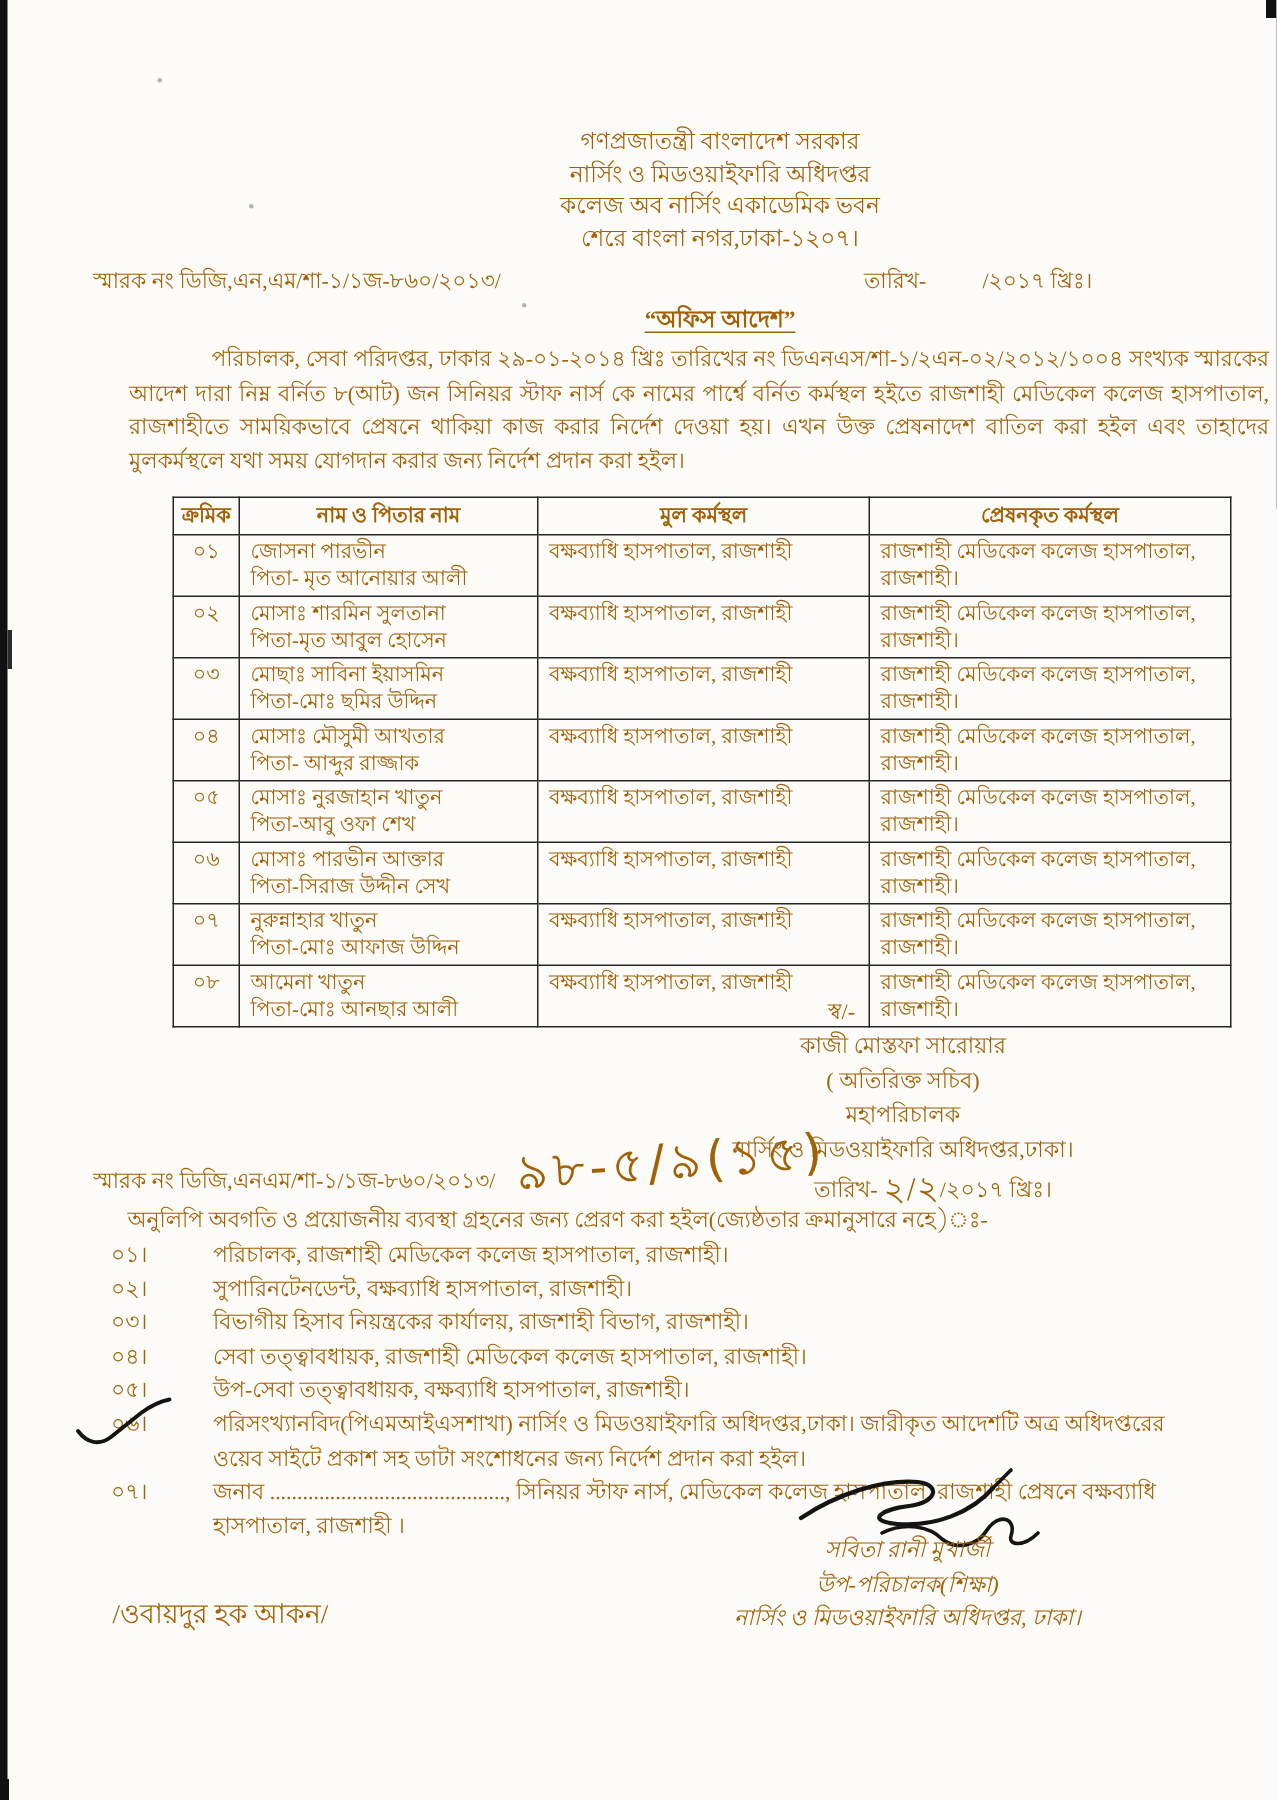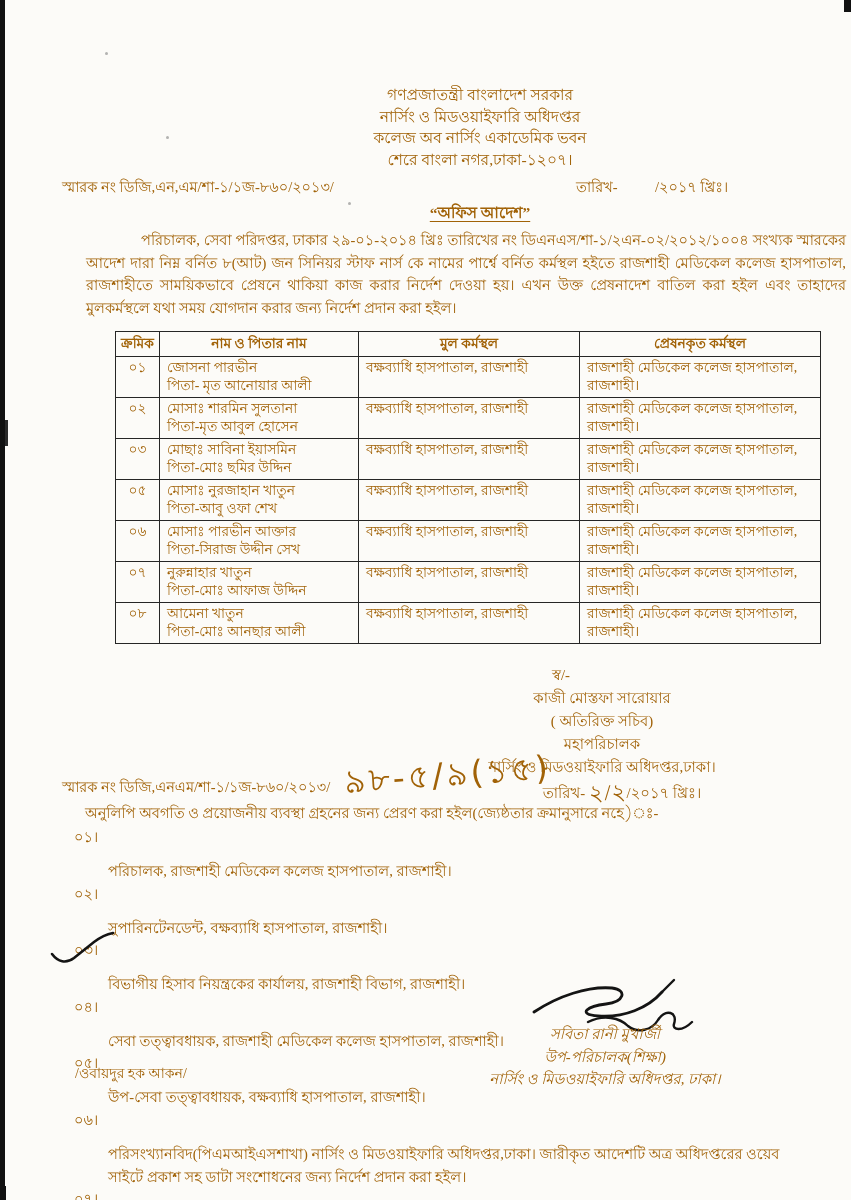--- a/index.html
+++ b/index.html
@@ -47,31 +47,31 @@
   .sign1 .s-mark { display:block; margin-right:82px; }
   .sign1 .s-date { margin-left:40px; }
   .hand { font-size:22px; letter-spacing:1px; display:inline-block; transform:rotate(-2deg) translateY(2px); }
   
   .memo2 { position:absolute; left:62px; top:776px; font-size:14.5px; }
   .memo2-hand { position:absolute; left:344px; top:749px; font-size:33px; letter-spacing:3px;
                 transform:rotate(-4deg); white-space:nowrap; font-family:"DejaVu Sans",sans-serif; }
   
   .copy-intro { position:absolute; left:85px; top:802px; font-size:14.6px; }
   .copy-list { position:absolute; left:74px; top:826px; width:720px; font-size:14.6px; line-height:22.6px; }
-  .copy-item { display:flex;flex-direction:column; }
+  .copy-item { display:flex; }
   .copy-item .n { width:34px; flex:0 0 34px; }
   .copy-item .t { width:672px;margin-left:34px; }
   
   .tick-06 { position:absolute; left:50px; top:930px; }
   .sig2-scrawl { position:absolute; left:528px; top:978px; }
   
   .sign2 { position:absolute; left:462px; top:1023px; width:286px; text-align:center;
            font-size:14.8px; line-height:22.5px;font-style:italic; }
   
-  .typist { position:absolute; left:75px; top:1062px; font-size:14px; }
+  .typist { position:absolute; left:75px; top:1062px; font-size:18px; }
 </style>
 </head>
 <body>
 
 <div class="page">
 
   <div class="edge-left"></div>
   <div class="corner-tr"></div>
   <div class="corner-bl"></div>
   <div class="speck" style="left:105px;top:52px;width:3px;height:3px;"></div>
@@ -136,20 +136,29 @@
     <tr>
       <td class="c-serial">০৩</td>
       <td>
         <span class="cell-2line">মোছাঃ সাবিনা ইয়াসমিন</span>
         <span class="cell-2line">পিতা-মোঃ ছমির উদ্দিন</span>
       </td>
       <td>বক্ষব্যাধি হাসপাতাল, রাজশাহী</td>
       <td>রাজশাহী মেডিকেল কলেজ হাসপাতাল, রাজশাহী।</td>
     </tr>
 
+    <tr>
+      <td class="c-serial">০৪</td>
+      <td>
+        <span class="cell-2line">মোসাঃ মৌসুমী আখতার</span>
+        <span class="cell-2line">পিতা- আব্দুর রাজ্জাক</span>
+      </td>
+      <td>বক্ষব্যাধি হাসপাতাল, রাজশাহী</td>
+      <td>রাজশাহী মেডিকেল কলেজ হাসপাতাল, রাজশাহী।</td>
+    </tr>
 
     <tr>
       <td class="c-serial">০৫</td>
       <td>
         <span class="cell-2line">মোসাঃ নুরজাহান খাতুন</span>
         <span class="cell-2line">পিতা-আবু ওফা শেখ</span>
       </td>
       <td>বক্ষব্যাধি হাসপাতাল, রাজশাহী</td>
       <td>রাজশাহী মেডিকেল কলেজ হাসপাতাল, রাজশাহী।</td>
     </tr>

